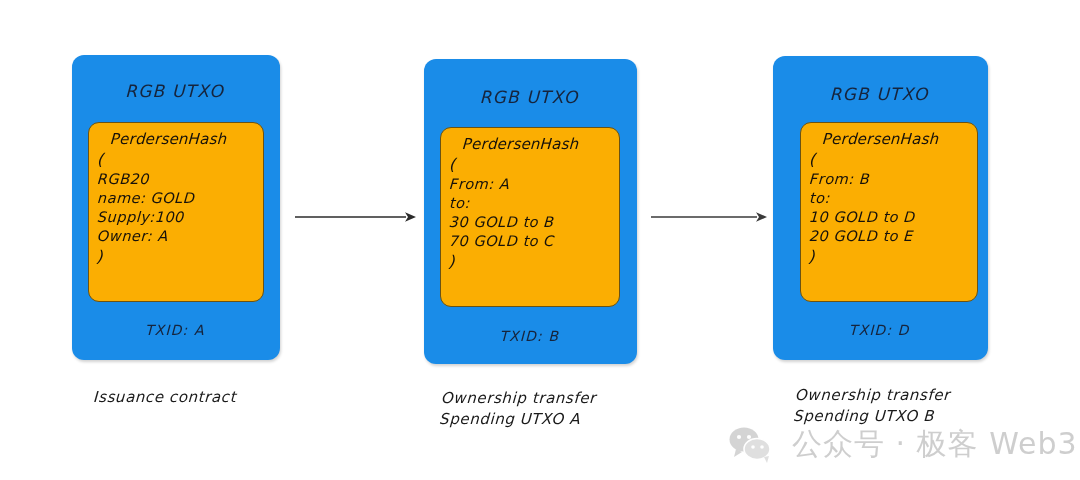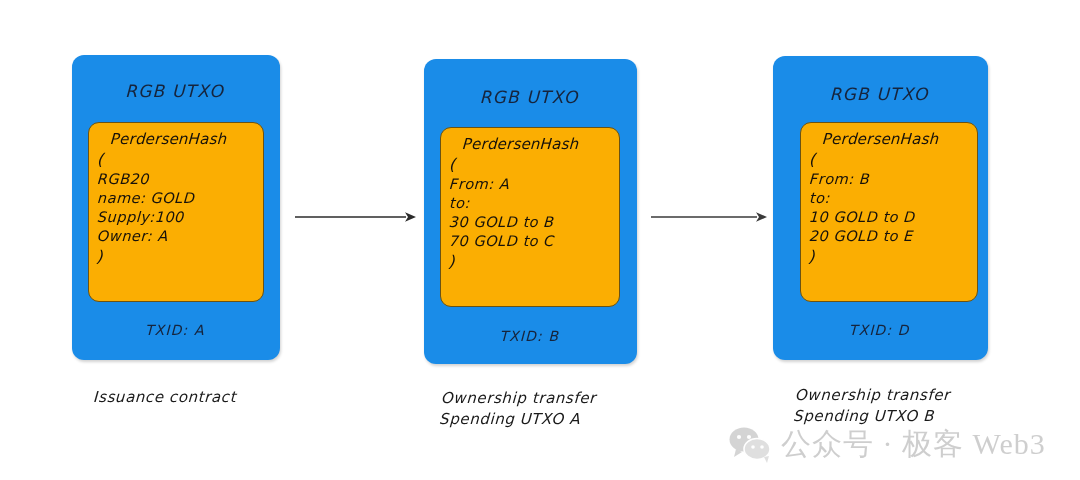--- a/index.html
+++ b/index.html
@@ -103,24 +103,23 @@
     white-space: nowrap;
     transform: skewX(-5deg);
     transform-origin: left top;
   }
 
   
   .watermark {
     position: absolute;
     display: flex;
     align-items: center;
-    gap: 7px;
+    gap: 18px;
     opacity: 0.42;
     pointer-events: none;
-    font-family: Liberation Serif, serif;
   }
   .wm-text {
     color: #8c8c8c;
     font-size: 30px;
     letter-spacing: 1px;
     white-space: nowrap;
   }
 </style>
 </head>
 <body>

